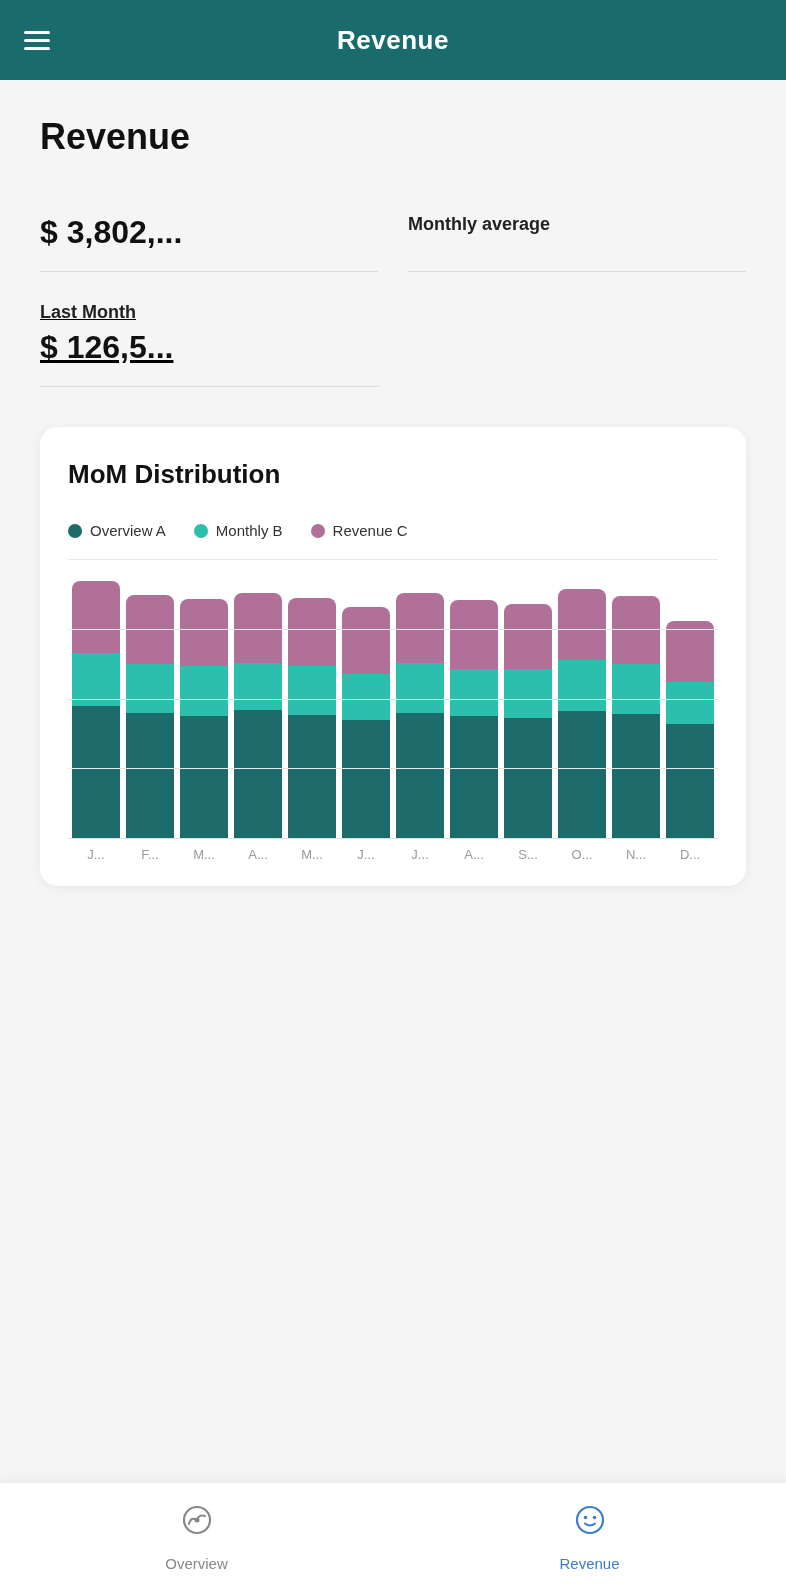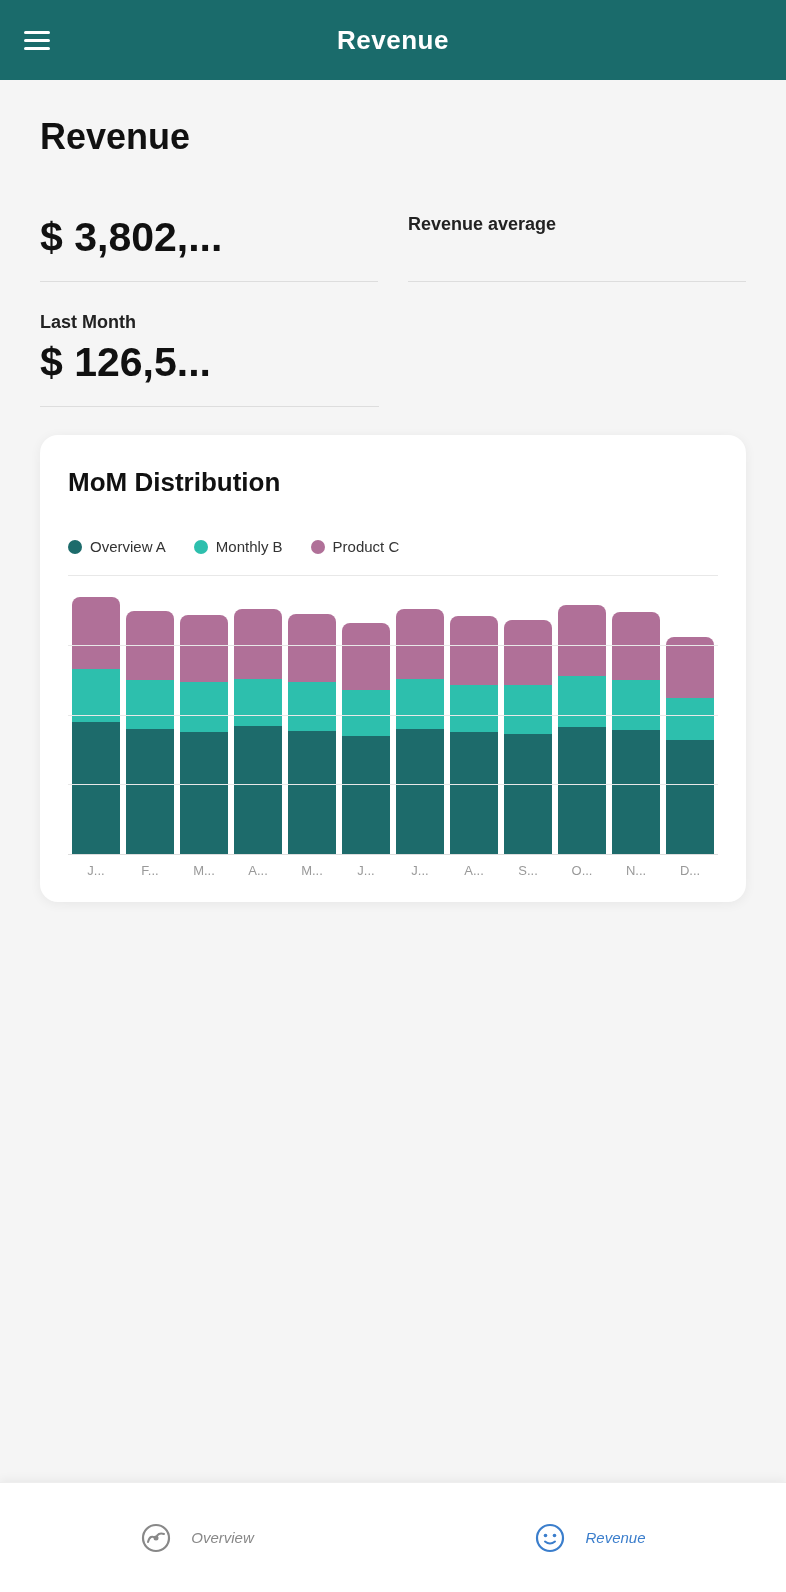--- a/index.html
+++ b/index.html
@@ -73,45 +73,46 @@
     .stat-card:first-child {
       margin-right: 30px;
     }
     .stat-label {
       font-size: 18px;
       font-weight: 600;
       color: #222;
       margin-bottom: 6px;
     }
     .stat-value {
-      font-size: 41px;
+      font-size: 32px;
       font-weight: 800;
       color: #111;
     }
 
     .stat-single {
       padding: 20px 0;
       border-bottom: 1.5px solid #ddd;
-      margin-bottom: 28px;
+      margin-bottom: 40px;
       display: inline-block;
       width: 48%;
+      text-decoration: underline;
     }
 
     
     .chart-card {
       background: white;
       border-radius: 18px;
       padding: 32px 28px 24px 28px;
       box-shadow: 0 2px 12px rgba(0,0,0,0.06);
     }
     .chart-title {
       font-size: 26px;
       font-weight: 800;
       color: #111;
-      margin-bottom: 40px;
+      margin-bottom: 32px;
     }
 
     
     .legend {
       display: flex;
       gap: 28px;
       margin-bottom: 20px;
       flex-wrap: wrap;
     }
     .legend-item {
@@ -191,26 +192,25 @@
       width: 786px;
       height: 110px;
       background: white;
       display: flex;
       border-top: 1px solid #eee;
       box-shadow: 0 -2px 10px rgba(0,0,0,0.06);
     }
     .nav-item {
       flex: 1;
       display: flex;
-      flex-direction: row;
+      flex-direction: column;
       align-items: center;
       justify-content: center;
       gap: 18px;
       cursor: pointer;
-      font-style: italic;
     }
     .nav-icon {
       width: 34px;
       height: 34px;
       display: flex;
       align-items: center;
       justify-content: center;
     }
     .nav-label {
       font-size: 15px;
@@ -237,21 +237,21 @@
 
 <main class="main">
   <h1 class="page-title">Revenue</h1>
 
   
   <div class="stats-row">
     <div class="stat-card">
       <div class="stat-value">$ 3,802,...</div>
     </div>
     <div class="stat-card">
-      <div class="stat-label">Revenue average</div>
+      <div class="stat-label">Monthly average</div>
     </div>
   </div>
 
   
   <div class="stat-single">
     <div class="stat-label">Last Month</div>
     <div class="stat-value">$ 126,5...</div>
   </div>
 
   
@@ -262,21 +262,21 @@
       <div class="legend-item">
         <div class="legend-dot" style="background:#1d6b6b;"></div>
         <span>Overview A</span>
       </div>
       <div class="legend-item">
         <div class="legend-dot" style="background:#2dbfad;"></div>
         <span>Monthly B</span>
       </div>
       <div class="legend-item">
         <div class="legend-dot" style="background:#b07098;"></div>
-        <span>Product C</span>
+        <span>Revenue C</span>
       </div>
     </div>
 
     <div class="bar-chart-container">
       <div class="bar-chart" id="bar-chart">
         <div class="gridlines">
           <div class="gridline" style="top:0%;"></div>
           <div class="gridline" style="top:25%;"></div>
           <div class="gridline" style="top:50%;"></div>
           <div class="gridline" style="top:75%;"></div>

